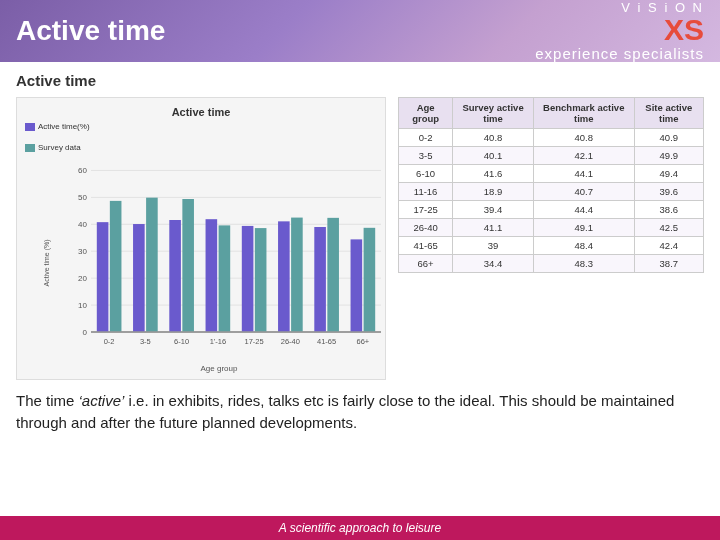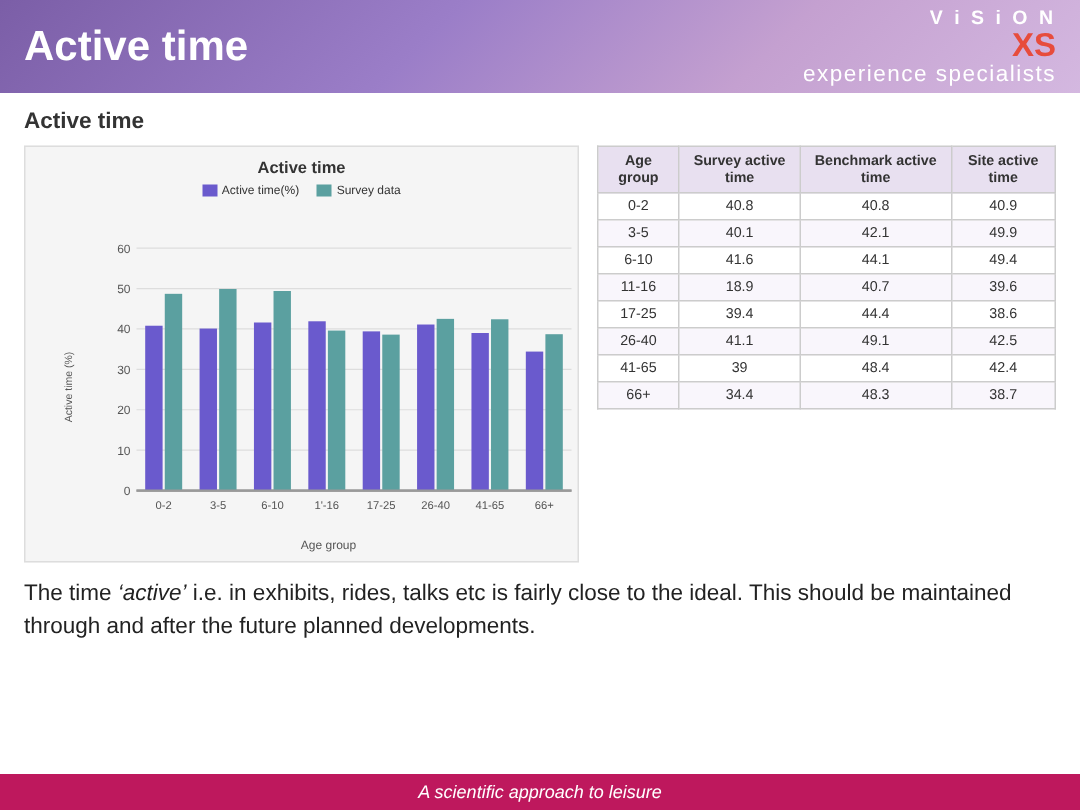--- a/index.html
+++ b/index.html
@@ -26,27 +26,27 @@
       font-weight: bold;
     }
     .logo-area {
       display: flex;
       flex-direction: column;
       align-items: flex-end;
     }
     .logo-vision {
       color: #fff;
       font-size: 13px;
-      font-weight: bold;
+      font-weight: normal;
       letter-spacing: 2px;
       margin-left: 44px;
     }
     .logo-xs {
       color: #e74c3c;
-      font-size: 22px;
+      font-size: 30px;
       font-weight: bold;
       line-height: 1;
     }
     .logo-tagline {
       color: #fff;
       font-size: 15px;
       letter-spacing: 1px;
     }
 
     
@@ -79,21 +79,22 @@
       text-align: center;
       font-size: 11px;
       font-weight: bold;
       color: #333;
       margin-bottom: 4px;
     }
     #chart-legend {
       display: flex;
       justify-content: center;
       gap: 12px;
-      margin-bottom: 16px;
+      margin-bottom: 0;
+      flex-direction: column;
     }
     .legend-item {
       display: flex;
       align-items: center;
       gap: 3px;
       font-size: 8px;
       color: #333;
     }
     .legend-box {
       width: 10px;

